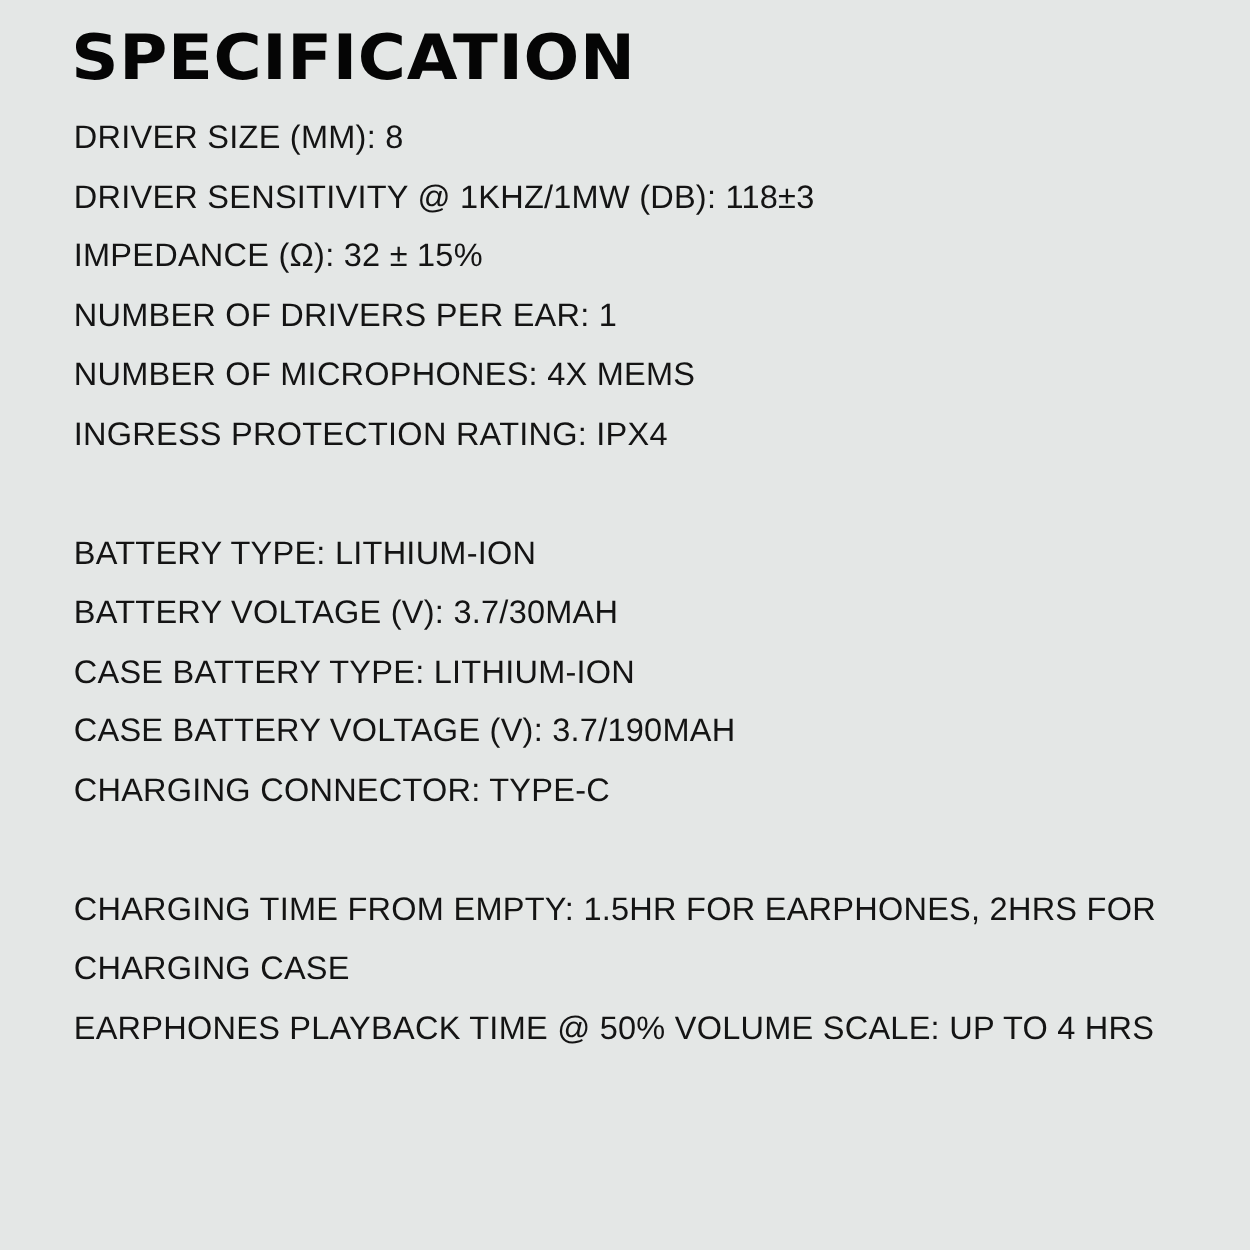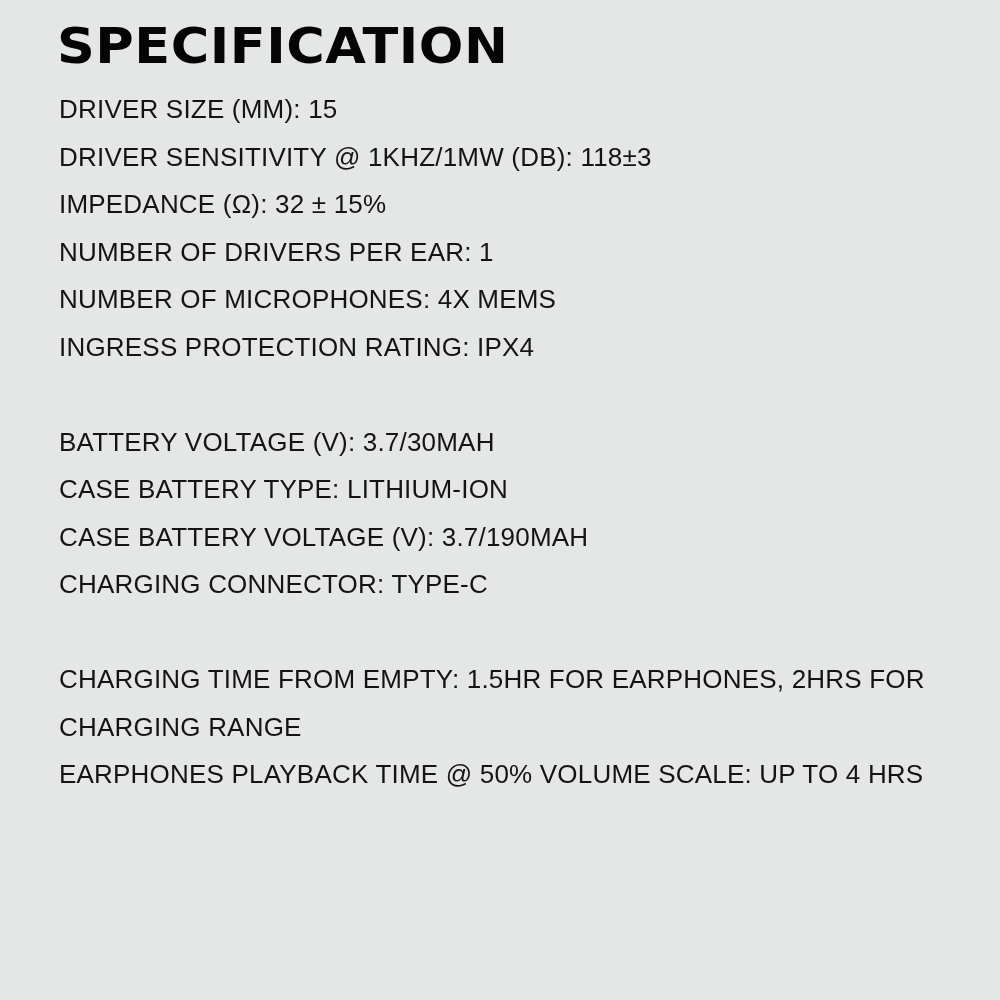--- a/index.html
+++ b/index.html
@@ -50,37 +50,38 @@
     }
   </style>
 </head>
 <body>
 
 <h1 class="title">SPECIFICATION</h1>
 
 <div class="spec-list">
 
   <div>
-    <div class="spec-line">DRIVER SIZE (MM): 15</div>
+    <div class="spec-line">DRIVER SIZE (MM): 8</div>
     <div class="spec-line">DRIVER SENSITIVITY @ 1KHZ/1MW (DB):  118±3</div>
     <div class="spec-line">IMPEDANCE (Ω): 32 ± 15%</div>
     <div class="spec-line">NUMBER OF DRIVERS PER EAR: 1</div>
     <div class="spec-line">NUMBER OF MICROPHONES: 4X MEMS</div>
     <div class="spec-line">INGRESS PROTECTION RATING: IPX4</div>
   </div>
 
   <div class="spec-gap"></div>
 
   <div>
+    <div class="spec-line">BATTERY TYPE: LITHIUM-ION</div>
     <div class="spec-line">BATTERY VOLTAGE (V): 3.7/30MAH</div>
     <div class="spec-line">CASE BATTERY TYPE: LITHIUM-ION</div>
     <div class="spec-line">CASE BATTERY VOLTAGE (V): 3.7/190MAH</div>
     <div class="spec-line">CHARGING CONNECTOR: TYPE-C</div>
   </div>
 
   <div class="spec-gap"></div>
 
   <div>
     <div class="spec-line">CHARGING TIME FROM EMPTY: 1.5HR FOR EARPHONES, 2HRS FOR</div>
-    <div class="spec-line">CHARGING RANGE</div>
+    <div class="spec-line">CHARGING CASE</div>
     <div class="spec-line">EARPHONES PLAYBACK TIME @ 50% VOLUME SCALE: UP TO 4 HRS</div>
   </div>
 </div>
 
 </body></html>

